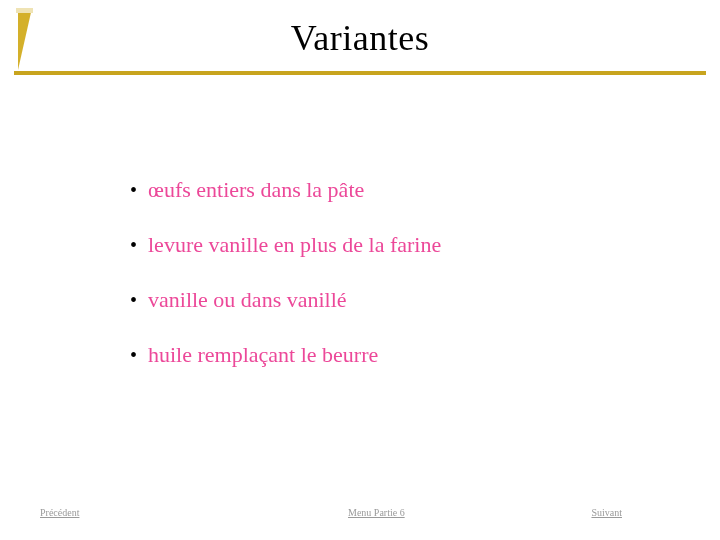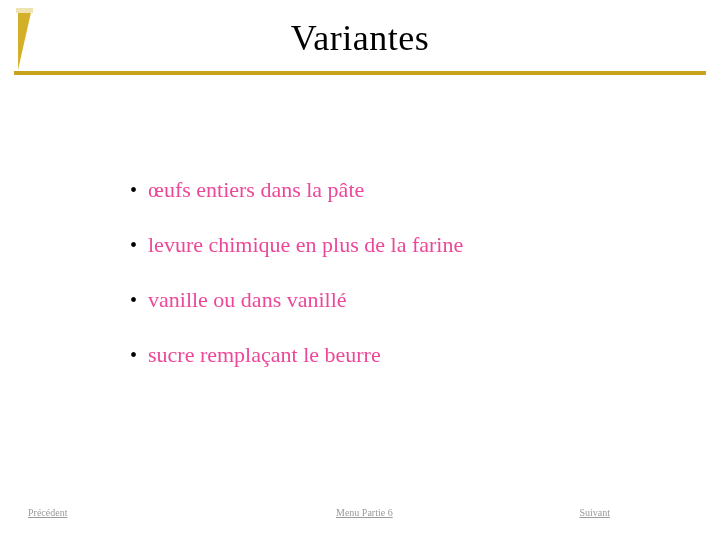--- a/index.html
+++ b/index.html
@@ -100,21 +100,21 @@
     flex: 1 1 auto;
     font-size: 22px;
     line-height: 30px;
     color: #ec4899;
     white-space: nowrap;
   }
 
   
   .footer {
     position: absolute;
-    left: 4px;
+    left: 16px;
     bottom: 14px;
     width: 588px;
     height: 20px;
     padding-left: 36px;
   }
   .nav-link {
     position: absolute;
     font-family: "Liberation Serif", serif;
     font-size: 10px;
     line-height: 14px;
@@ -143,31 +143,31 @@
 
   <div class="content">
 
     <div class="bullet-row">
       <span class="bullet-dot">•</span>
       <span class="bullet-text">œufs entiers dans la pâte</span>
     </div>
 
     <div class="bullet-row">
       <span class="bullet-dot">•</span>
-      <span class="bullet-text">levure chimique en plus de la farine</span>
+      <span class="bullet-text">levure vanille en plus de la farine</span>
     </div>
 
     <div class="bullet-row">
       <span class="bullet-dot">•</span>
       <span class="bullet-text">vanille ou dans vanillé</span>
     </div>
 
     <div class="bullet-row">
       <span class="bullet-dot">•</span>
-      <span class="bullet-text">sucre remplaçant le beurre</span>
+      <span class="bullet-text">huile remplaçant le beurre</span>
     </div>
 
   </div>
 
   <div class="footer">
     <a class="nav-link nav-prev" href="#">Précédent</a>
     <a class="nav-link nav-menu" href="#">Menu Partie 6</a>
     <a class="nav-link nav-next" href="#">Suivant</a>
   </div>
 

